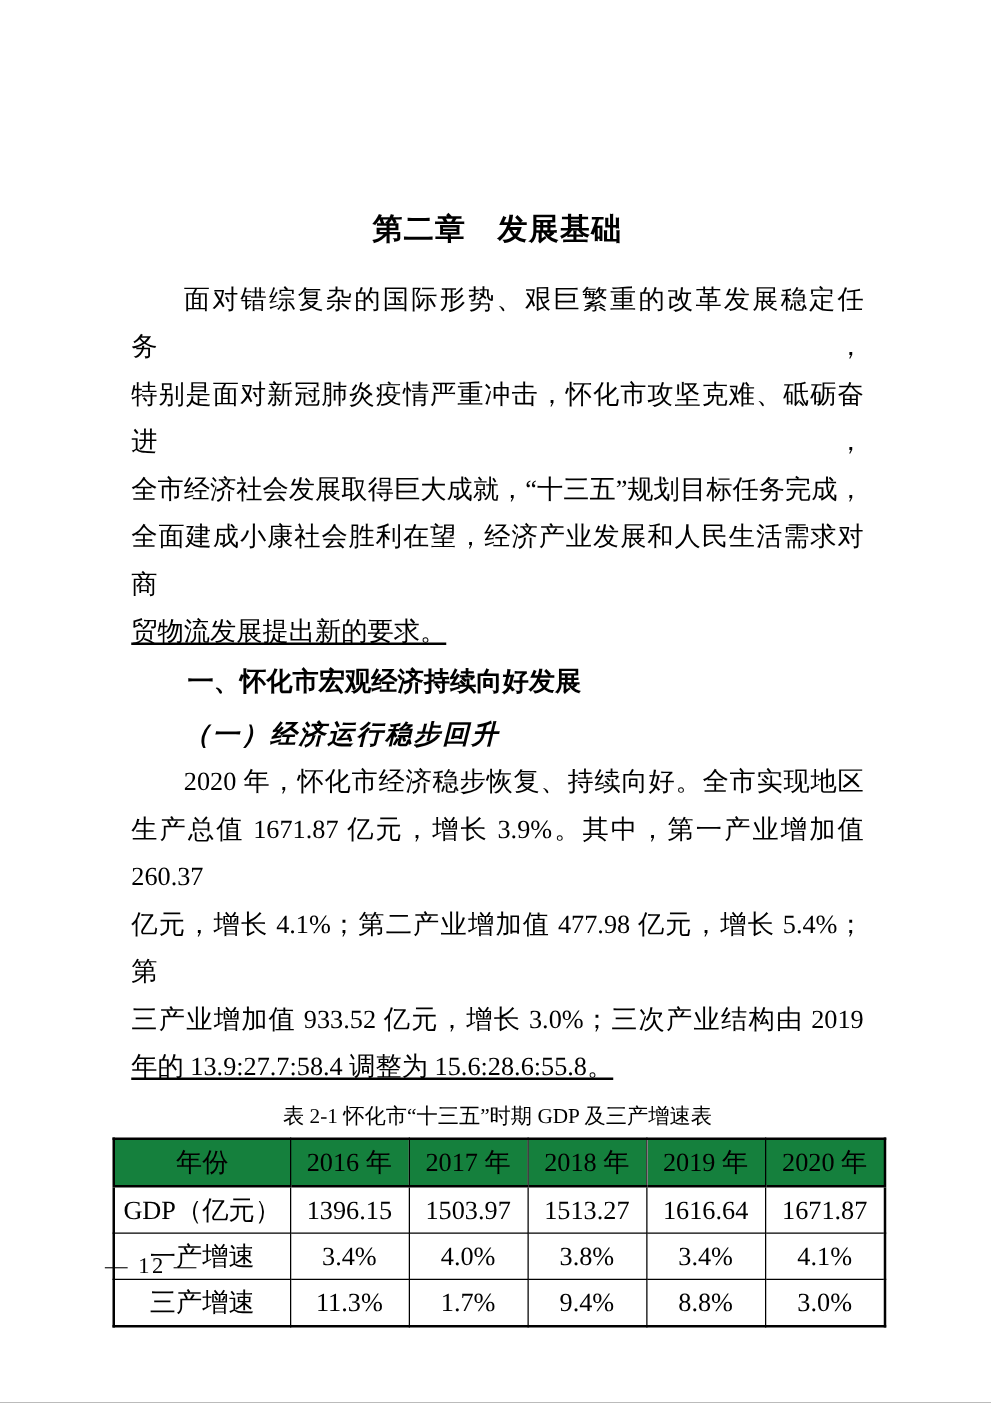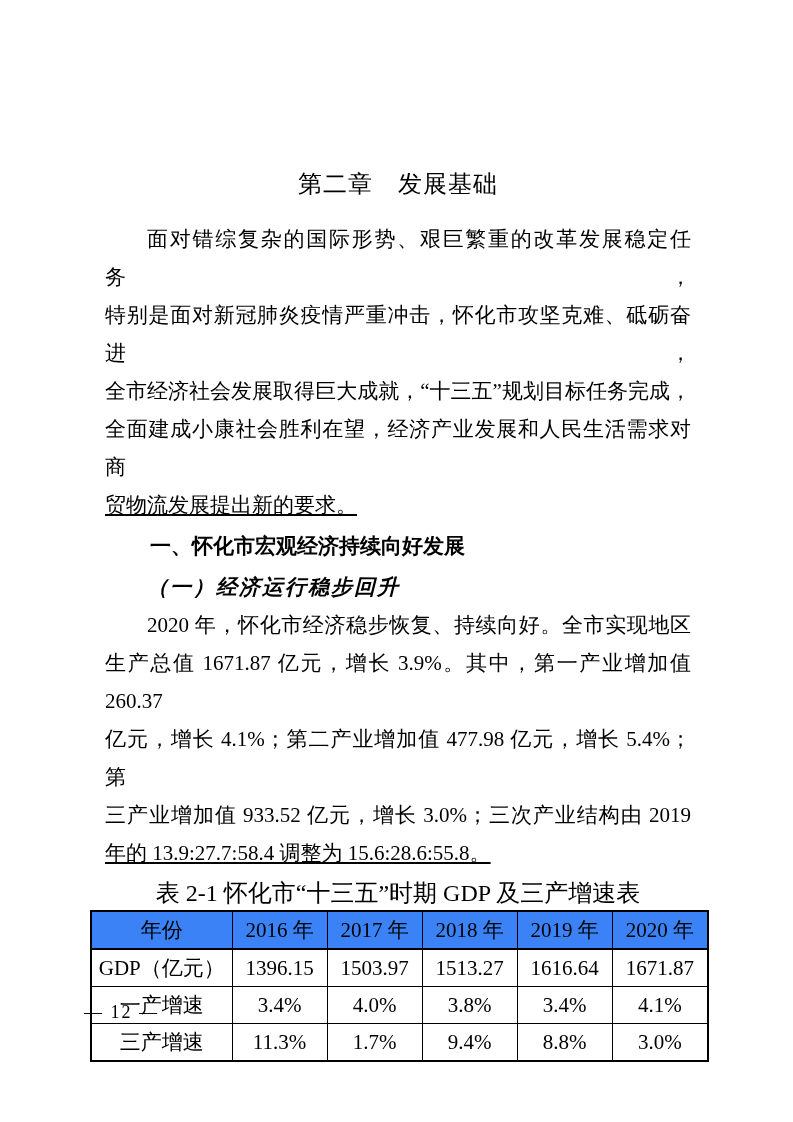--- a/index.html
+++ b/index.html
@@ -13,21 +13,21 @@
     font-family:"Liberation Serif","DejaVu Serif",serif;
     color:#000;
   }
   .content{
     box-sizing:border-box;
     padding:168px 102px 0 105px;
   }
   .chapter-title{
     text-align:center;
     font-family:"Liberation Sans","DejaVu Sans",sans-serif;
-    font-weight:normal;
+    font-weight:bold;
     font-size:24px;
     line-height:32px;
     letter-spacing:1px;
     margin:0 0 20px 0;
   }
   .para{margin:0;}
   .tline{
     font-size:21px;
     line-height:38px;
     white-space:nowrap;
@@ -50,21 +50,21 @@
   .subsec-heading{
     font-style:italic; 
     font-size:21px;
     line-height:38px;
     text-indent:42px;
     letter-spacing:2px;
     margin:0;
   }
   .table-caption{
     text-align:center;
-    font-size:24px;
+    font-size:17px;
     line-height:30px;
     margin-top:6px;
   }
   table.gdp{
     border-collapse:collapse;
     table-layout:fixed;
     width:617px;
     margin-left:-15px; 
     margin-top:2px;
     border:2px solid #000;
@@ -73,21 +73,21 @@
     border:1px solid #000;
     text-align:center;
     vertical-align:middle;
     height:36px;
     font-size:21px;
     font-weight:normal;
     padding:0 2px;
     overflow:hidden;
   }
   table.gdp th{
-    background:#3b82f6;
+    background:#15803d;
     border-bottom:2px solid #000;
   }
   .footer{
     position:absolute;
     left:84px;
     top:998px;
     font-size:18px;
     line-height:28px;
     letter-spacing:2px;
   }

